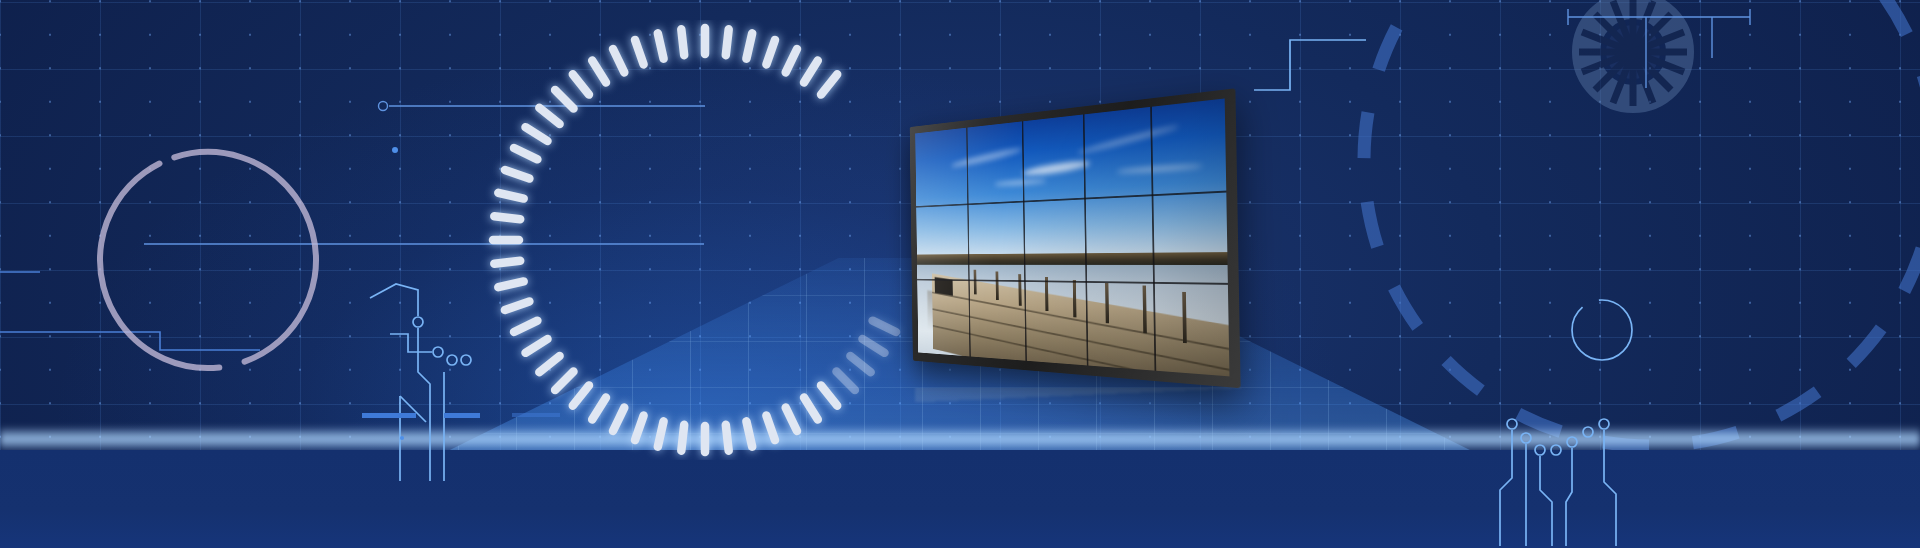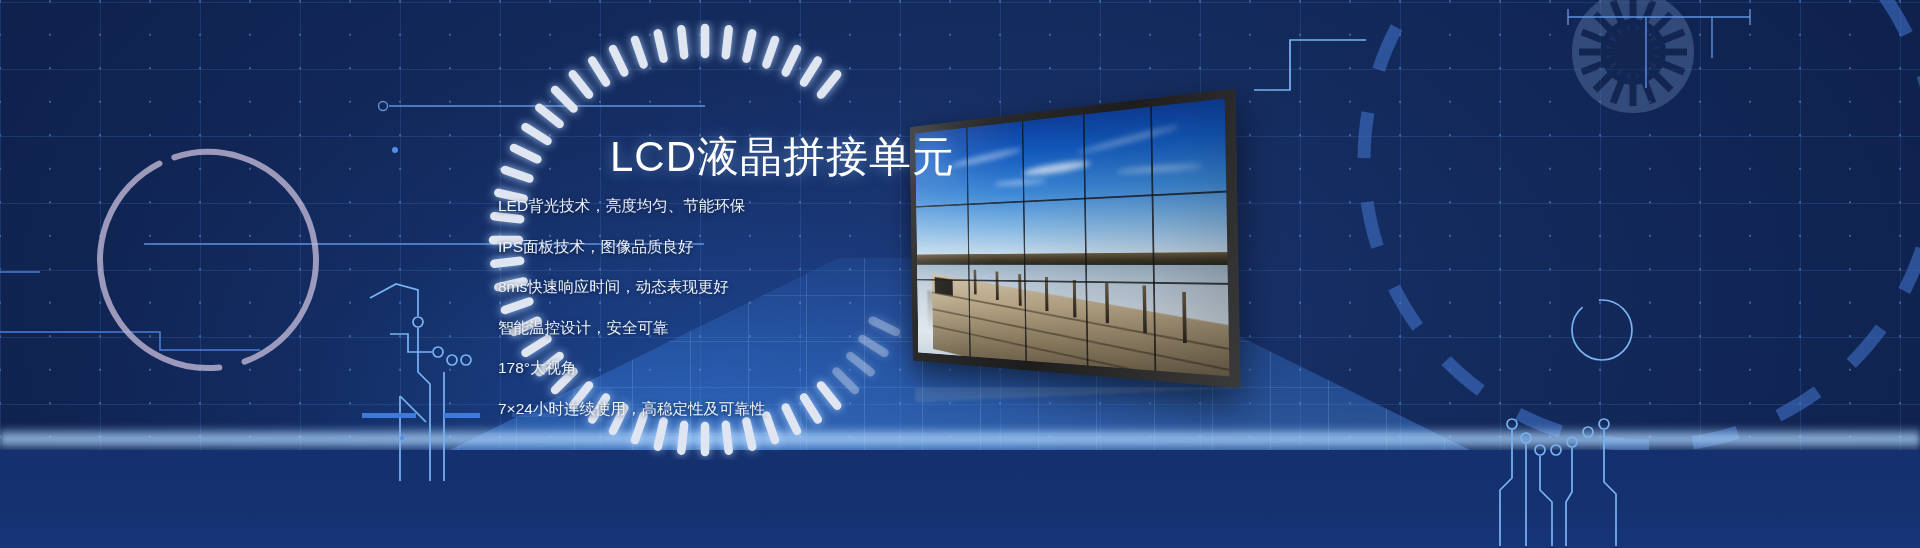--- a/index.html
+++ b/index.html
@@ -408,25 +408,14 @@
             <span class="seam-v" style="left:80%"></span>
             <span class="seam-h" style="top:33.3%"></span>
             <span class="seam-h" style="top:66.6%"></span>
           </div>
           <div class="screen-sheen"></div>
         </div>
       </div>
     </div>
   </div>
 
-  <div class="copy">
-    <h1 class="headline">LCD液晶拼接单元</h1>
-    <ul class="feature-list">
-      <li>LED背光技术，亮度均匀、节能环保</li>
-      <li>IPS面板技术，图像品质良好</li>
-      <li>8ms快速响应时间，动态表现更好</li>
-      <li>智能温控设计，安全可靠</li>
-      <li>178°大视角</li>
-      <li>7×24小时连续使用，高稳定性及可靠性</li>
-    </ul>
-  </div>
 
 </div>
 
 </body></html>

